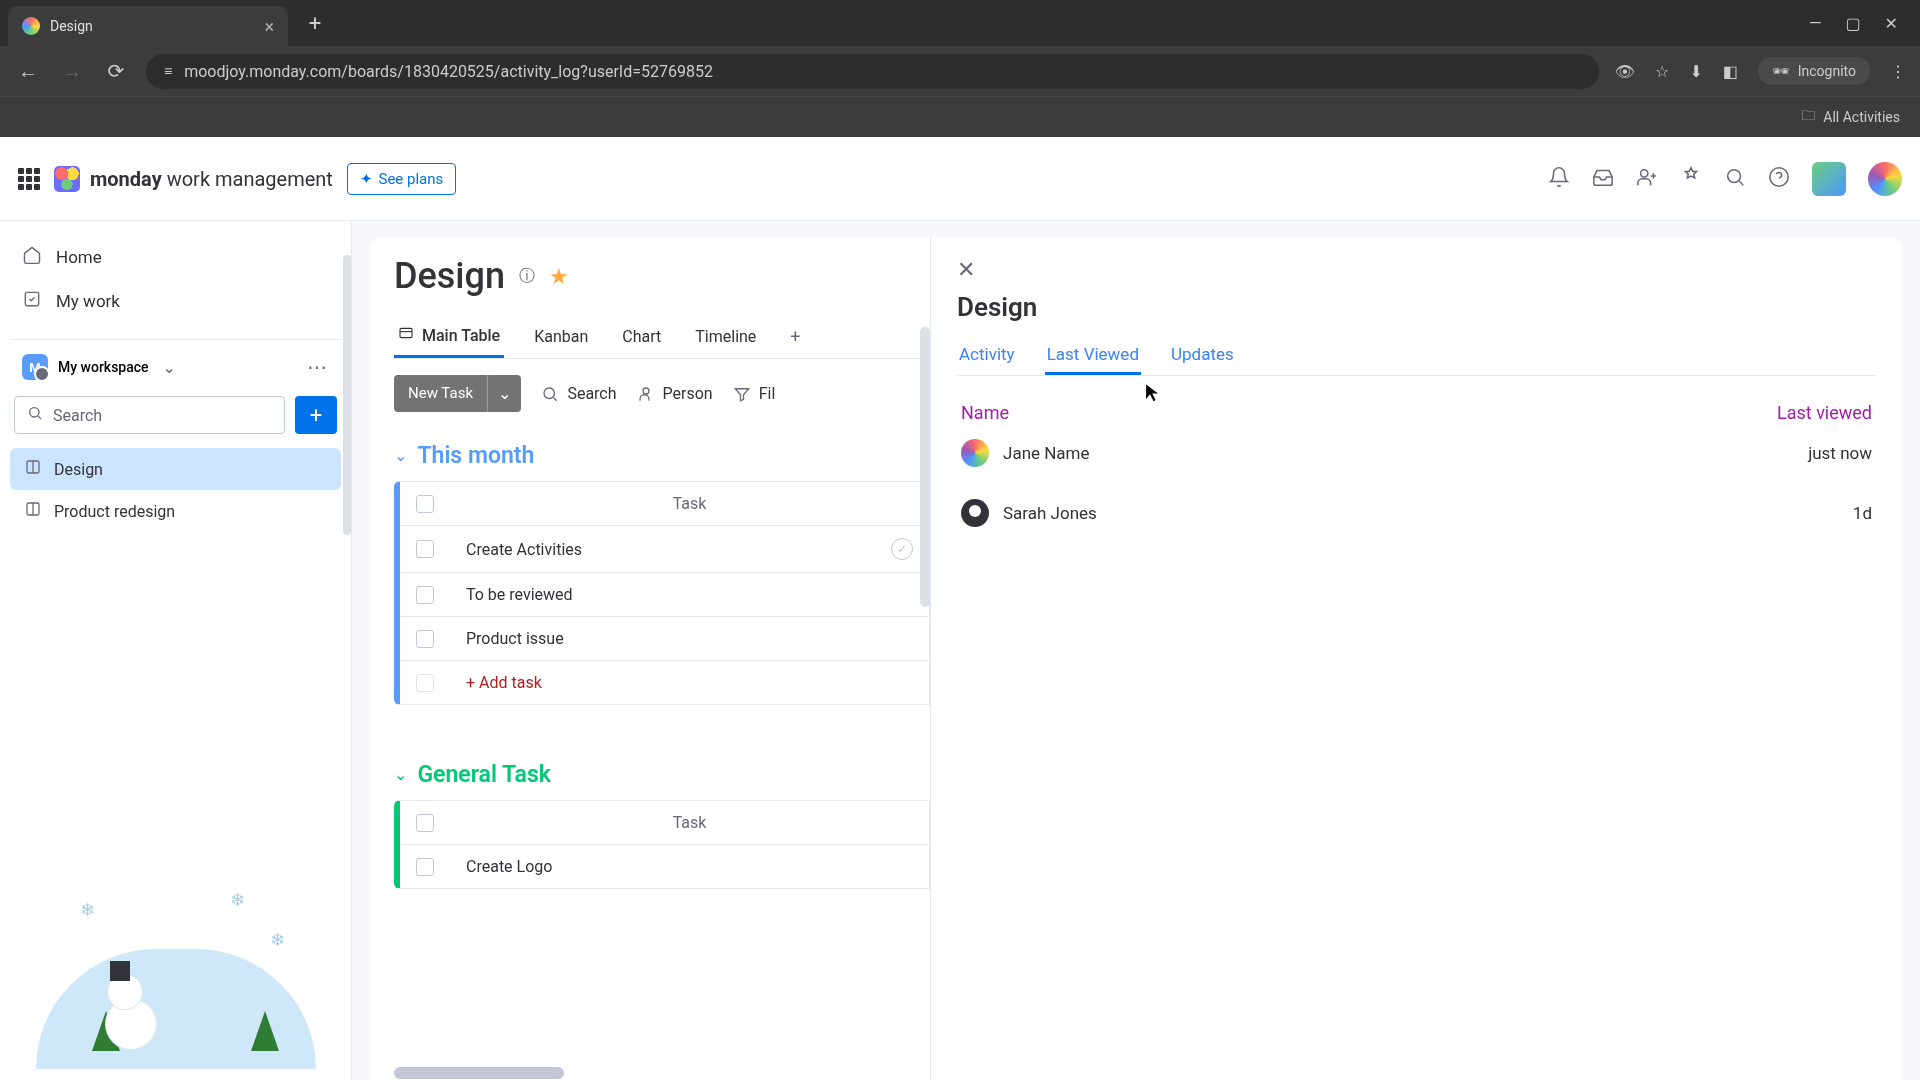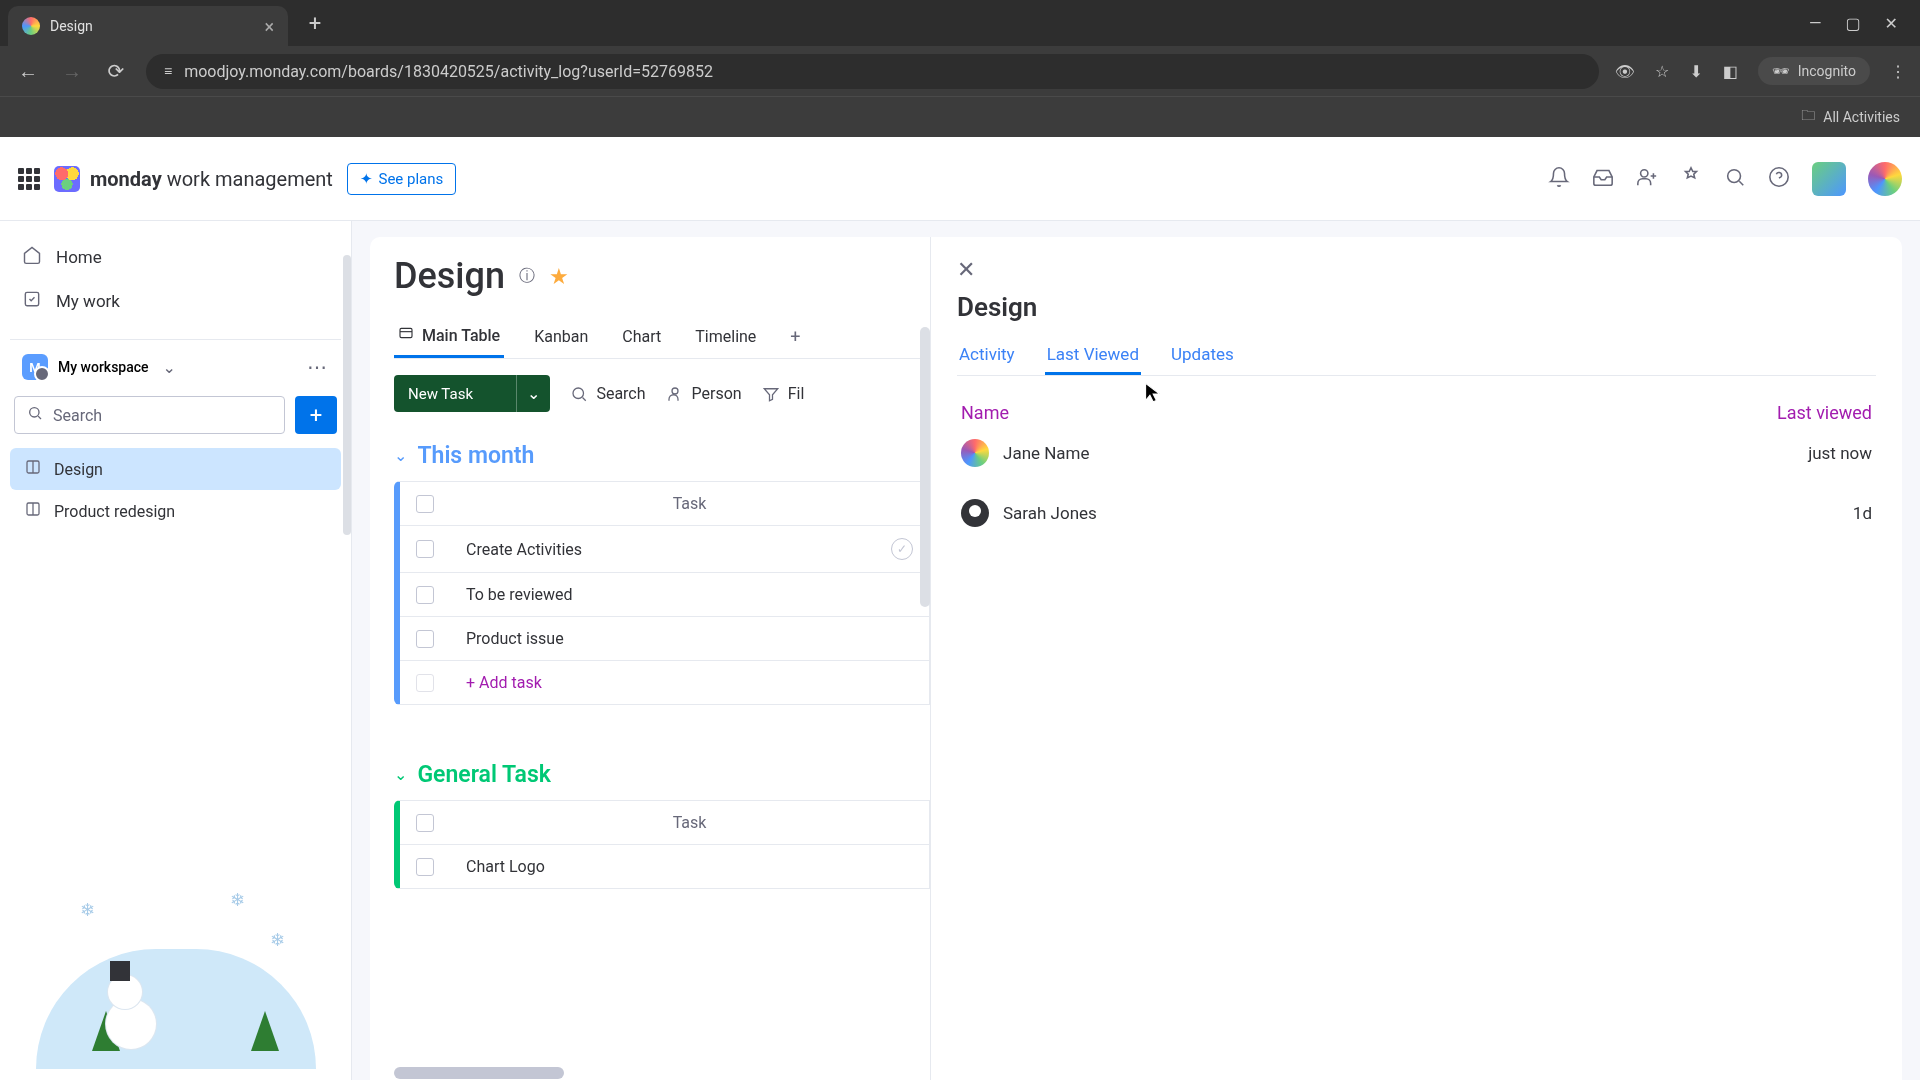--- a/index.html
+++ b/index.html
@@ -77,42 +77,42 @@
 .board-title-row { display: flex; align-items: center; gap: 14px; }
 .board-title { font-size: 36px; font-weight: 500; color: #323338; }
 .info-icon { color: #676879; cursor: pointer; }
 .star-icon { color: #fdab3d; font-size: 22px; cursor: pointer; }
 .board-desc { color: #676879; font-size: 16px; margin-top: 6px; white-space: nowrap; overflow: hidden; }
 .board-tabs { display: flex; gap: 26px; margin-top: 18px; border-bottom: 1px solid #e6e9ef; }
 .board-tab { padding: 10px 4px; font-size: 16px; color: #323338; cursor: pointer; display: flex; align-items: center; gap: 8px; }
 .board-tab.active { border-bottom: 3px solid #0073ea; font-weight: 500; }
 .board-tab.add-view { color: #676879; font-size: 18px; }
 .toolbar { display: flex; align-items: center; gap: 20px; padding: 16px 0; }
-.new-task-btn { background: #14532d; color: #fff; border-radius: 4px; display: flex; align-items: center; cursor: pointer; overflow: hidden; gap: 29px; }
+.new-task-btn { background: #737373; color: #fff; border-radius: 4px; display: flex; align-items: flex-start; cursor: pointer; overflow: hidden; }
 .new-task-btn .label { padding: 9px 14px; font-size: 15px; }
 .new-task-btn .dd { padding: 9px 10px; border-left: 1px solid rgba(255,255,255,0.3); }
 .tool-item { display: flex; align-items: center; gap: 8px; color: #323338; font-size: 16px; cursor: pointer; }
 .tool-item svg { width: 18px; height: 18px; stroke: #676879; }
 
 .group { margin-top: 8px; }
 .group-header { display: flex; align-items: center; gap: 10px; padding: 6px 0; }
 .group-header .chev { color: #579bfc; cursor: pointer; font-size: 16px; }
 .group-header .name { font-size: 23px; font-weight: 600; }
 .group-header.blue .name, .group-header.blue .chev { color: #579bfc; }
 .group-header.green .name, .group-header.green .chev { color: #00c875; }
 .table { border: 1px solid #e6e9ef; border-left: 6px solid #579bfc; border-radius: 6px 0 0 6px; overflow: hidden; margin-top: 6px; }
 .table.green { border-left-color: #00c875; }
 .thead, .trow { display: flex; align-items: center; border-bottom: 1px solid #e6e9ef; }
 .trow:last-child { border-bottom: none; }
 .tcell-check { width: 50px; display: flex; justify-content: center; padding: 12px 0; }
 .chk { width: 18px; height: 18px; border: 1px solid #c3c6d4; border-radius: 3px; cursor: pointer; }
 .tcell-task { flex: 1; padding: 12px 16px; font-size: 16px; color: #323338; display: flex; align-items: center; gap: 10px; }
 .thead .tcell-task { justify-content: center; color: #676879; }
 .task-check-icon { margin-left: auto; width: 22px; height: 22px; border: 1.5px solid #c3c6d4; border-radius: 50%; display: flex; align-items: center; justify-content: center; color: #c3c6d4; font-size: 12px; }
-.add-task-row .tcell-task { color: #a21caf; }
+.add-task-row .tcell-task { color: #b91c1c; }
 .board-scroll { position: absolute; right: 0; top: 90px; width: 10px; height: 280px; background: #dcdfe5; border-radius: 5px; }
 .hscroll { position: absolute; bottom: 4px; left: 24px; height: 12px; width: 170px; background: #c3c6d4; border-radius: 6px; }
 
 
 .panel { flex: 1; background: #fff; margin: 16px 18px 0 0; border-radius: 0 10px 0 0; padding: 20px 26px; border-left: 1px solid #e6e9ef; }
 .panel-close { font-size: 22px; color: #676879; cursor: pointer; display: inline-block; }
 .panel-title { font-size: 26px; font-weight: 600; color: #323338; margin-top: 10px; }
 .panel-tabs { display: flex; gap: 28px; margin-top: 14px; border-bottom: 1px solid #e6e9ef; }
 .panel-tab { padding: 8px 2px; font-size: 17px; color: #3b82f6; cursor: pointer; }
 .panel-tab.active { border-bottom: 3px solid #0073ea; }
@@ -394,21 +394,21 @@
             <div class="tcell-check">
                 <div class="chk"></div>
               </div>
             <div class="tcell-task">Task</div>
           </div>
           <div class="trow">
             <div class="tcell-check">
                 <div class="chk"></div>
               </div>
             <div class="tcell-task">
-                <span>Chart Logo</span>
+                <span>Create Logo</span>
               </div>
           </div>
         </div>
       </div>
       <div class="hscroll"></div>
     </div>
 
     <div class="panel">
       <span class="panel-close">✕</span>
       <div class="panel-title">Design</div>

